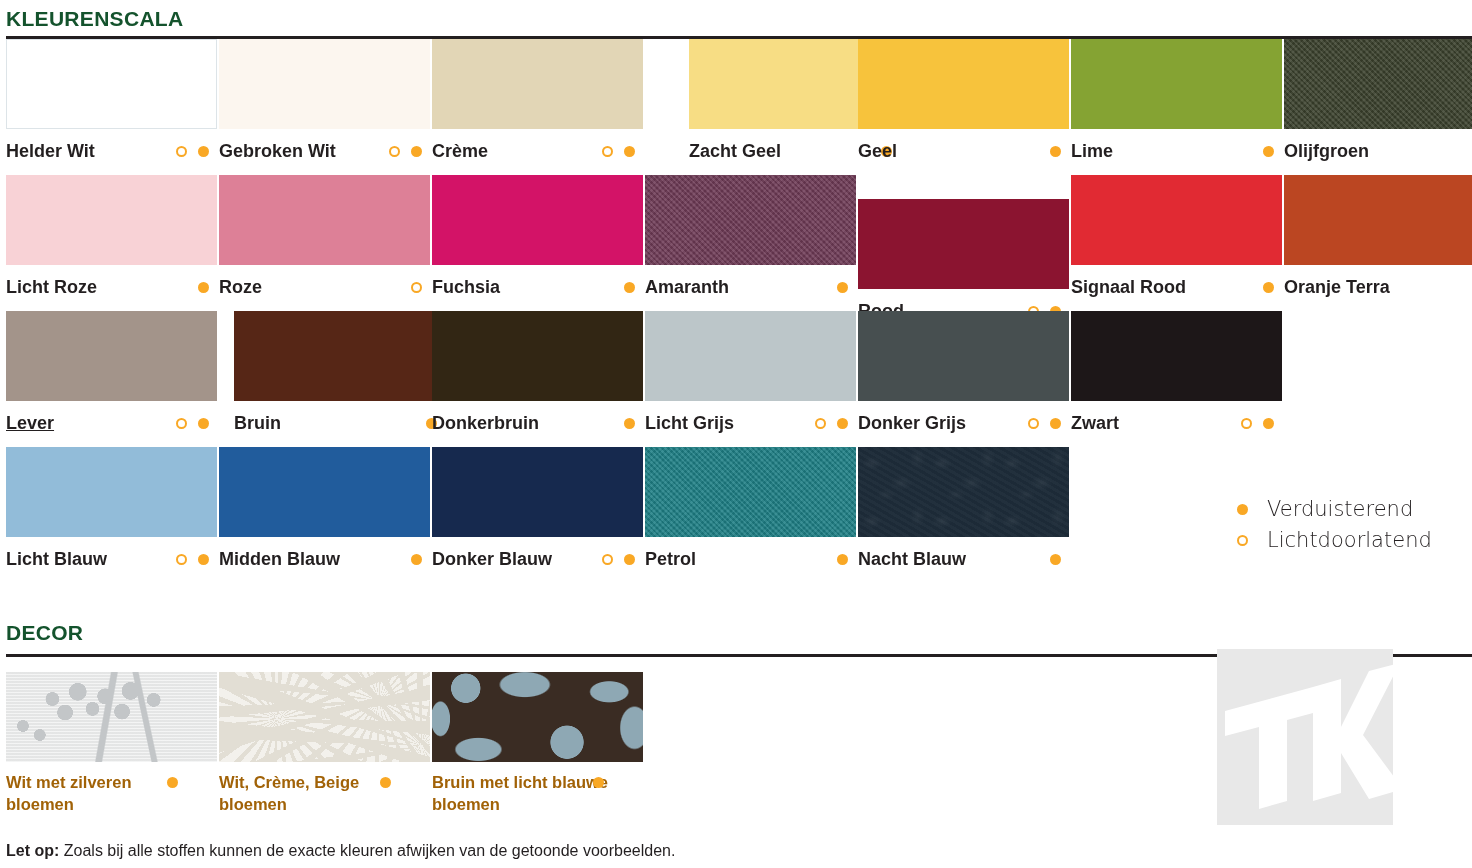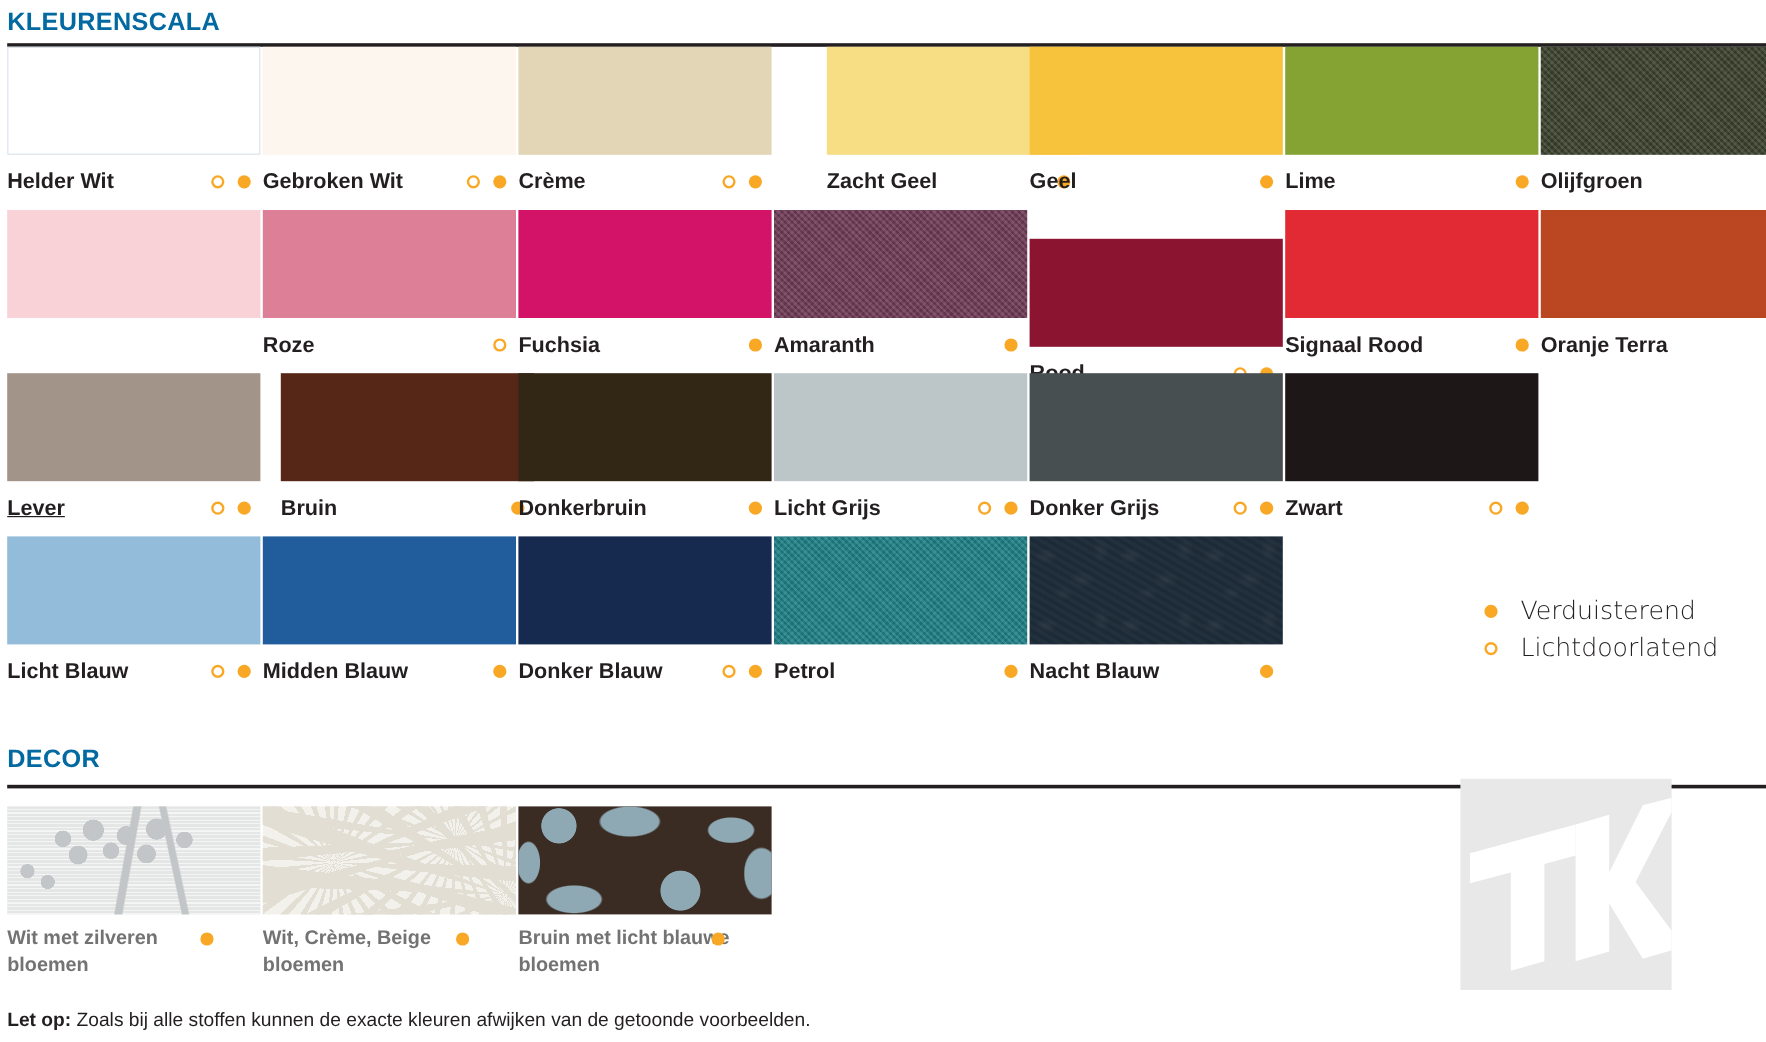--- a/index.html
+++ b/index.html
@@ -23,21 +23,21 @@
     box-sizing: border-box;
     padding: 0 0 0 6px;
   }
 
   
   .section-title {
     font-size: 21px;
     font-weight: bold;
     letter-spacing: 0.3px;
     line-height: 1;
-    color: #0369a1;
+    color: #14532d;
     margin: 0;
   }
   .rule {
     height: 3px;
     background: #231f20;
     margin: 0;
   }
 
   
   .grid {
@@ -126,21 +126,21 @@
     height: 90px;
     overflow: hidden;
     position: relative;
   }
   .decor-label {
     position: relative;
     margin-top: 9px;
     font-size: 16.5px;
     font-weight: bold;
     line-height: 22px;
-    color: #737373;
+    color: #a16207;
     width: 180px;
   }
   .decor-dot {
     position: absolute;
     right: 8px;
     top: 6px;
   }
 
   
   .tk-logo {
@@ -216,20 +216,23 @@
             </div></div>
         </div>
         <div class="cell" style="left: 1278px;">
           <div class="swatch" style="background-color:#3a402c;background-image:repeating-linear-gradient(45deg, rgba(255,255,255,0.085) 0 2px, rgba(0,0,0,0.075) 2px 4px),repeating-linear-gradient(-45deg, rgba(255,255,255,0.05) 0 2px, rgba(0,0,0,0.05) 2px 4px);"></div>
           <div class="cell-label"><span>Olijfgroen</span></div>
         </div>
       </div>
       <div class="row">
         <div class="cell" style="left: 0px;">
           <div class="swatch" style="background-color:#f8d2d6;"></div>
+          <div class="cell-label"><span>Licht Roze</span><div class="dots">
+              <span class="dot filled"></span>
+            </div></div>
         </div>
         <div class="cell" style="left: 213px;">
           <div class="swatch" style="background-color:#dd8097;"></div>
           <div class="cell-label"><span>Roze</span><div class="dots">
               <span class="dot hollow"></span>
             </div></div>
         </div>
         <div class="cell" style="left: 426px;">
           <div class="swatch" style="background-color:#d31367;"></div>
           <div class="cell-label"><span>Fuchsia</span><div class="dots">

